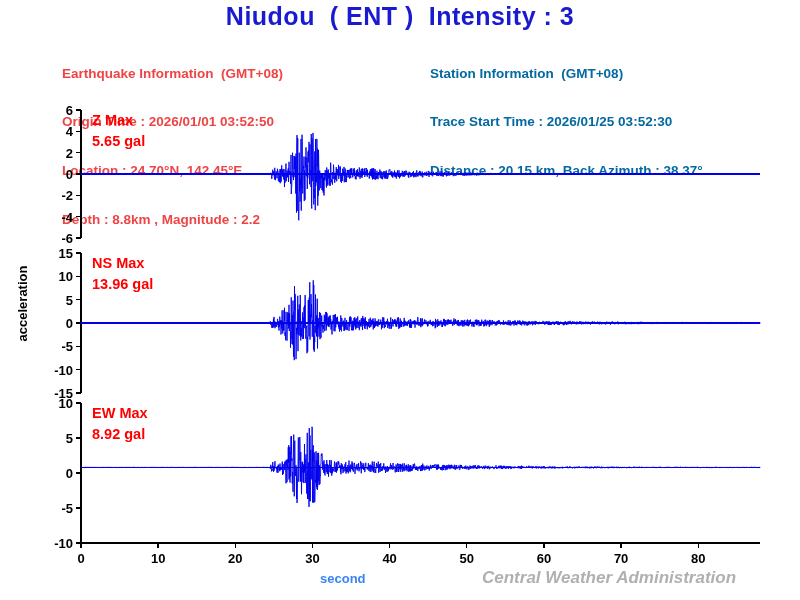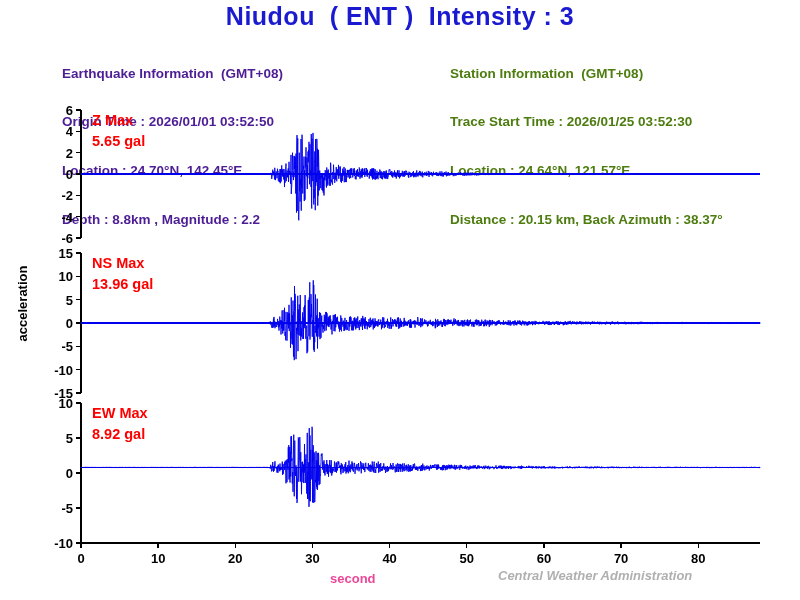--- a/index.html
+++ b/index.html
@@ -32,54 +32,54 @@
   .info-block {
     position: absolute;
     font-size: 13.5px;
     font-weight: bold;
     line-height: 16.3px;
     white-space: pre;
   }
   #eq-info {
     left: 62px;
     top: 33px;
-    color: #4c1d95;
+    color: #ef4444;
   }
   #station-info {
-    left: 450px;
+    left: 430px;
     top: 33px;
-    color: #4d7c0f;
+    color: #0369a1;
   }
   .info-line { display: block; }
   
   #y-axis-label {
     position: absolute;
     left: -28px;
     top: 296px;
     width: 100px;
     text-align: center;
     transform: rotate(-90deg);
     transform-origin: center center;
     font-size: 13px;
     font-weight: bold;
     color: #000000;
   }
   #x-axis-label {
     position: absolute;
-    left: 330px;
+    left: 320px;
     top: 571px;
     font-size: 13px;
     font-weight: bold;
-    color: #ec4899;
+    color: #3b82f6;
   }
   #attribution {
     position: absolute;
-    left: 498px;
+    left: 482px;
     top: 568px;
-    font-size: 13px;
+    font-size: 17px;
     font-weight: bold;
     font-style: italic;
     color: #b0b0b0;
     white-space: pre;
   }
   
   #plot {
     position: absolute;
     left: 0;
     top: 0;
@@ -128,21 +128,20 @@
   <div id="eq-info" class="info-block">
     <span class="info-line">Earthquake Information  (GMT+08)</span>
     <span class="info-line">Origin Time : 2026/01/01 03:52:50</span>
     <span class="info-line">Location : 24.70°N, 142.45°E</span>
     <span class="info-line">Depth : 8.8km , Magnitude : 2.2</span>
   </div>
 
   <div id="station-info" class="info-block">
     <span class="info-line">Station Information  (GMT+08)</span>
     <span class="info-line">Trace Start Time : 2026/01/25 03:52:30</span>
-    <span class="info-line">Location : 24.64°N, 121.57°E</span>
     <span class="info-line">Distance : 20.15 km, Back Azimuth : 38.37°</span>
   </div>
 
   <svg id="plot" width="800" height="600">
       <g>
         <line x1="81" y1="110" x2="81" y2="238" class="axis-line"></line>
         <line x1="76" y1="110" x2="81" y2="110" class="tick-mark"></line>
         <text x="73" y="115" text-anchor="end" class="tick-text">6</text>
         <line x1="76" y1="131.33333333333331" x2="81" y2="131.33333333333331" class="tick-mark"></line>
         <text x="73" y="136.33333333333331" text-anchor="end" class="tick-text">4</text>

